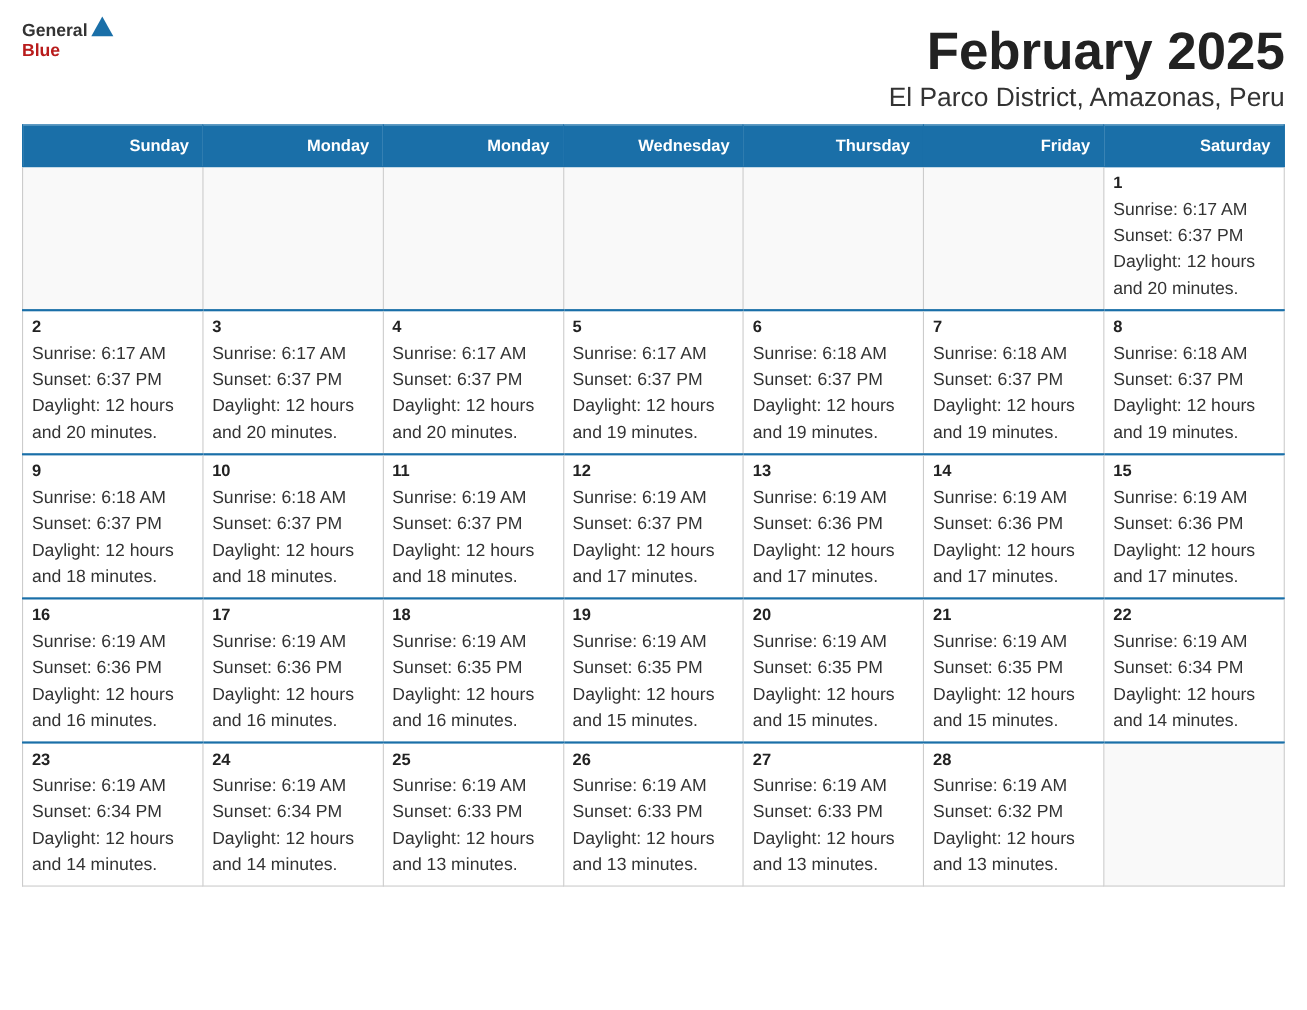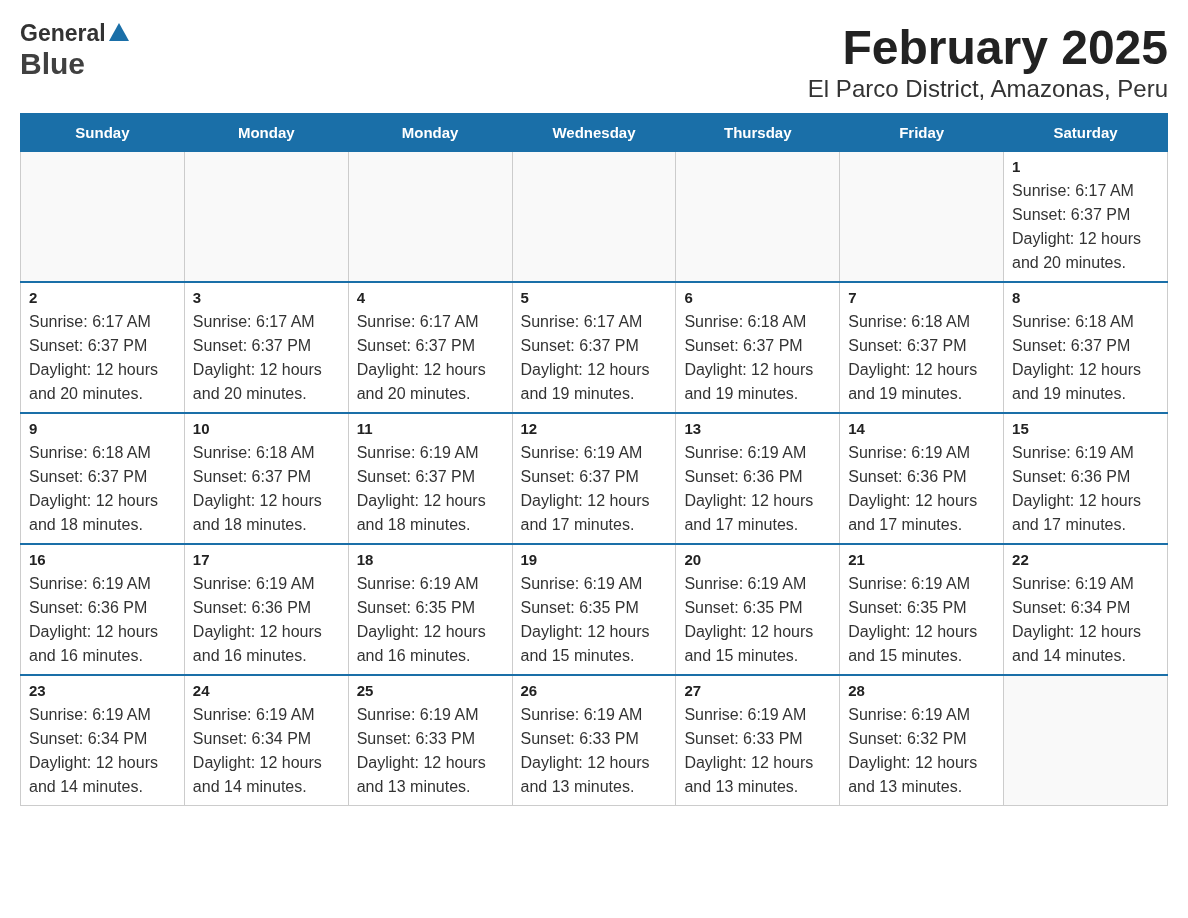--- a/index.html
+++ b/index.html
@@ -15,38 +15,38 @@
       justify-content: space-between;
       align-items: flex-start;
       margin-bottom: 10px;
     }
     .logo {
       display: flex;
       align-items: center;
       gap: 0px;
     }
     .logo-text-general {
-      font-size: 23px;
+      font-size: 16px;
       font-weight: bold;
       color: #333;
     }
     .logo-triangle {
       width: 0;
       height: 0;
       border-left: 10px solid transparent;
       border-right: 10px solid transparent;
       border-bottom: 18px solid #1a6fa8;
       display: inline-block;
       margin-left: 3px;
       margin-top: -5px;
     }
     .logo-blue {
-      font-size: 30px;
-      font-weight: bold;
-      color: #404040;
+      font-size: 16px;
+      font-weight: bold;
+      color: #b91c1c;
       display: block;
     }
     .title-block {
       text-align: right;
     }
     .title-block h1 {
       font-size: 48px;
       font-weight: bold;
       color: #222;
     }
@@ -56,22 +56,22 @@
       color: #333;
     }
     .calendar {
       width: 100%;
       border-collapse: collapse;
       margin-top: 10px;
     }
     .calendar th {
       background-color: #1a6fa8;
       color: #fff;
-      padding: 10px 24px;
-      text-align: center;
+      padding: 10px 12px;
+      text-align: right;
       font-size: 15px;
       border: 1px solid #1a6fa8;
     }
     .calendar td {
       border: 1px solid #ccc;
       vertical-align: top;
       padding: 6px 8px;
       width: calc(100% / 7);
       height: 110px;
     }

